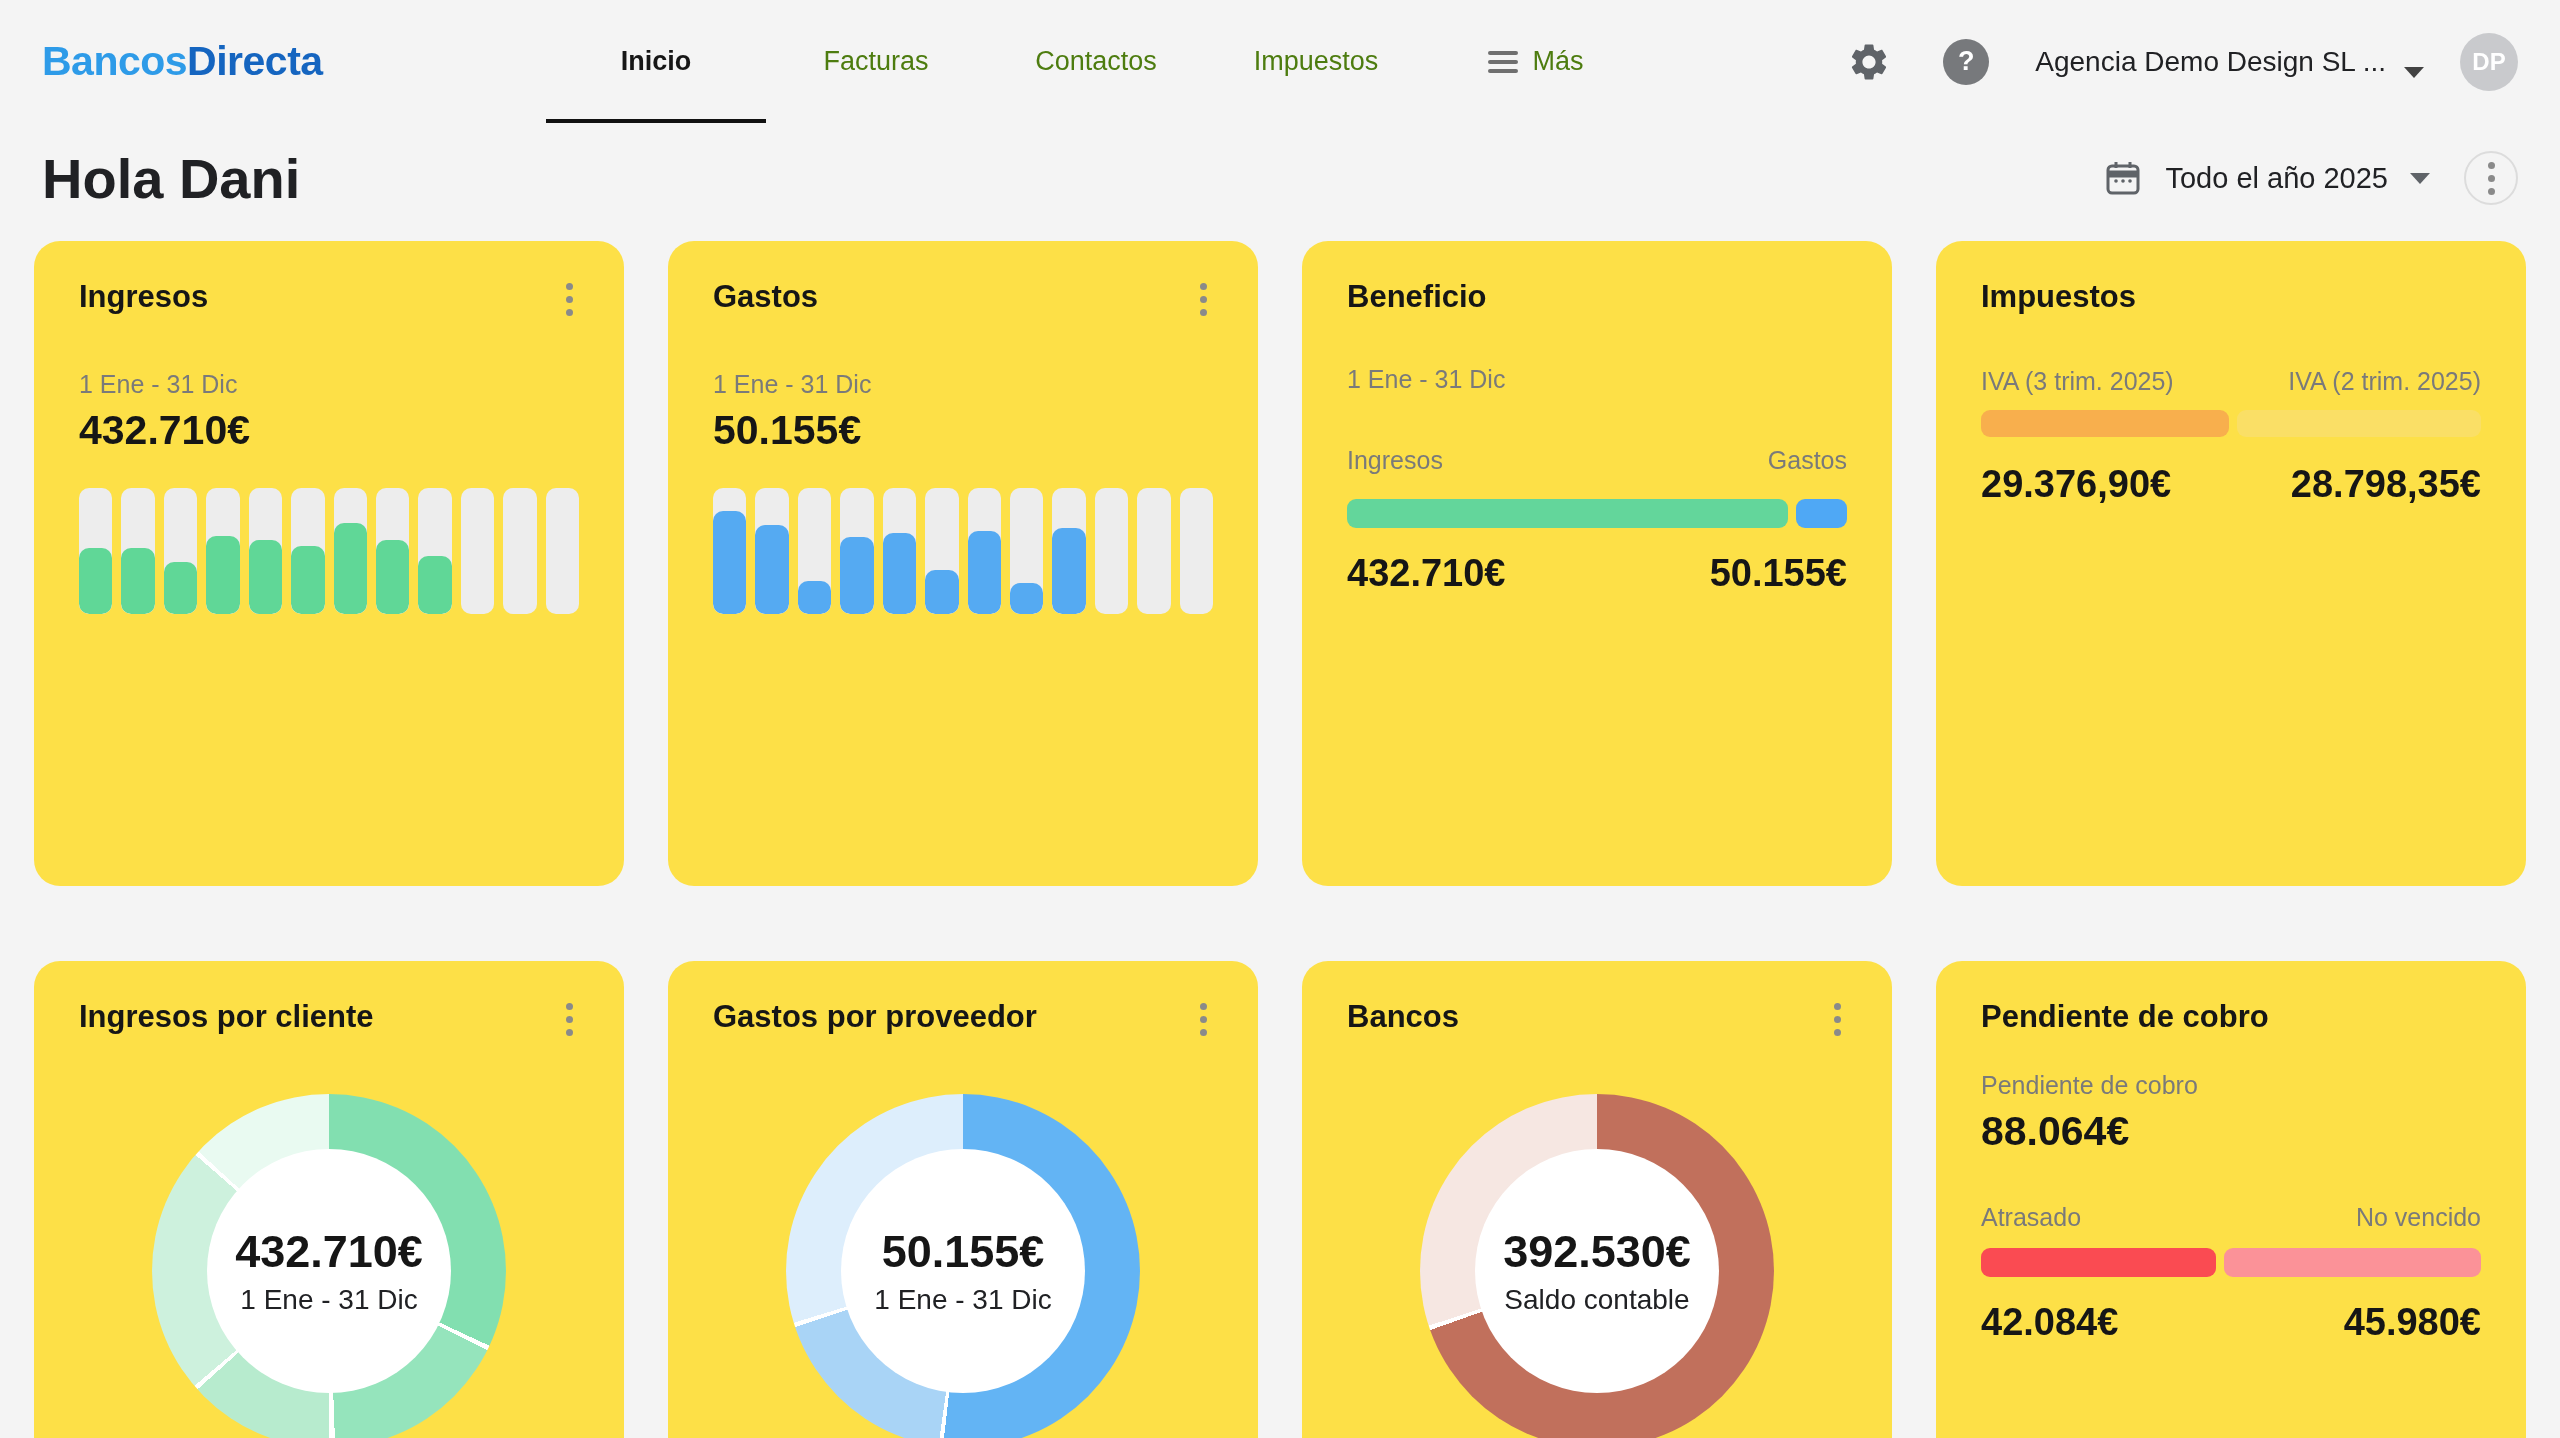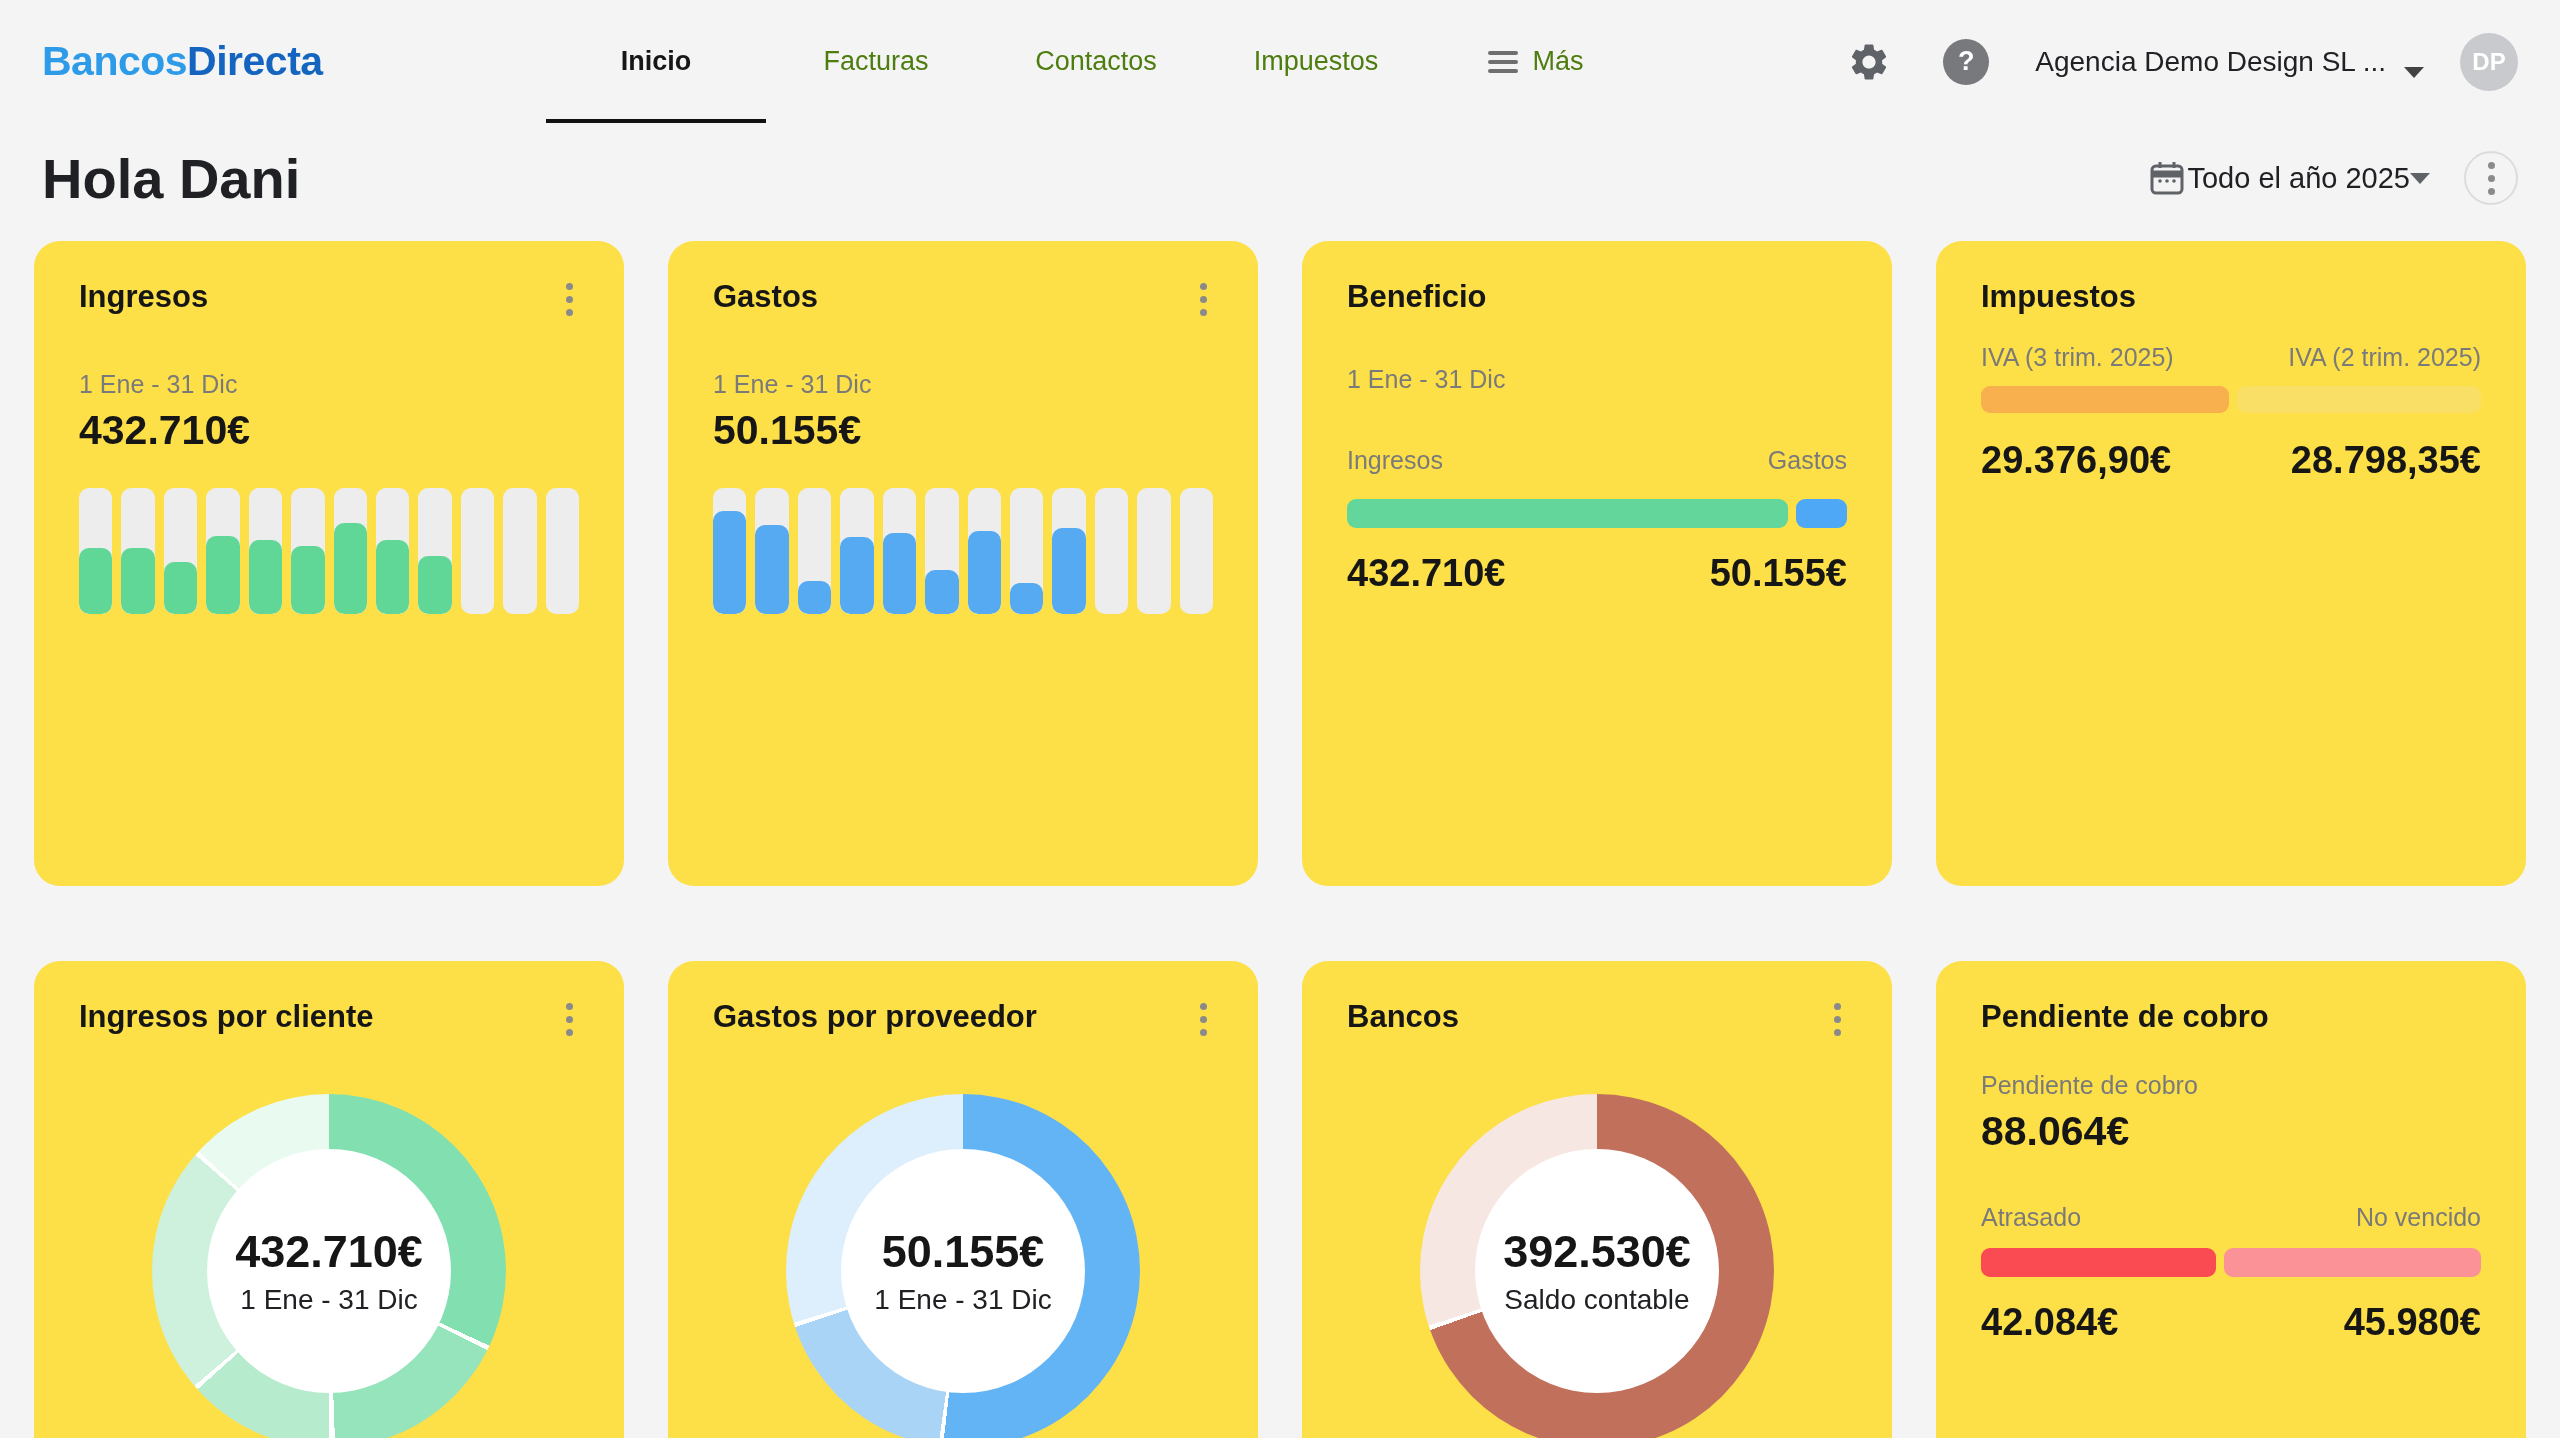--- a/index.html
+++ b/index.html
@@ -26,21 +26,21 @@
   .account-name { font-size:28px; color:#202124; }
   .caret { width:0; height:0; border-left:10px solid transparent; border-right:10px solid transparent;
            border-top:11px solid #424242; margin-left:18px; }
   .avatar { width:58px; height:58px; border-radius:50%; background:#c9cacd; color:#fff; font-weight:700;
             font-size:24px; display:flex; align-items:center; justify-content:center; margin-left:36px; cursor:pointer; }
 
   
   .subheader { display:flex; align-items:center; padding:6px 42px 0 42px; height:104px; }
   .greeting { font-size:56px; font-weight:700; color:#202124; }
   .sub-right { margin-left:auto; display:flex; align-items:center; }
-  .period { display:flex; align-items:center; cursor:pointer; }
+  .period { display:flex; align-items:center; gap:22px; cursor:pointer; }
   .period-label { font-size:29px; color:#202124; }
   .period .caret { border-top-color:#5f6368; margin-left:0; }
   .round-kebab { width:54px; height:54px; border-radius:50%; border:2px solid #dcdcdc; margin-left:34px;
                  display:flex; align-items:center; justify-content:center; cursor:pointer; }
   .kebab { display:flex; flex-direction:column; gap:6px; }
   .kebab i { width:7px; height:7px; border-radius:50%; background:#8a8a8a; display:block; }
 
   
   .grid { padding:14px 34px 0 34px; display:grid; grid-template-columns:repeat(4,1fr);
           grid-template-rows:645px 645px; gap:75px 44px; }
@@ -59,21 +59,21 @@
   
   .pair-labels { display:flex; justify-content:space-between; font-size:25px; color:#7a7a7a; }
   .split { display:flex; justify-content:space-between; height:29px; }
   .split .seg { height:100%; border-radius:9px; }
   .pair-values { display:flex; justify-content:space-between; font-size:38px; font-weight:700; color:#161616; }
 
   .beneficio .pair-labels { margin-top:52px; }
   .beneficio .split { margin-top:24px; }
   .beneficio .pair-values { margin-top:24px; }
 
-  .impuestos .pair-labels { margin-top:28px; }
+  .impuestos .pair-labels { margin-top:52px; }
   .impuestos .split { margin-top:14px; height:27px; }
   .impuestos .pair-values { margin-top:26px; }
 
   .pendiente .subtitle { margin-top:36px; }
   .pendiente .pair-labels { margin-top:48px; }
   .pendiente .split { margin-top:16px; }
   .pendiente .pair-values { margin-top:24px; }
 
   
   .donut-wrap { display:flex; justify-content:center; margin-top:54px; }

